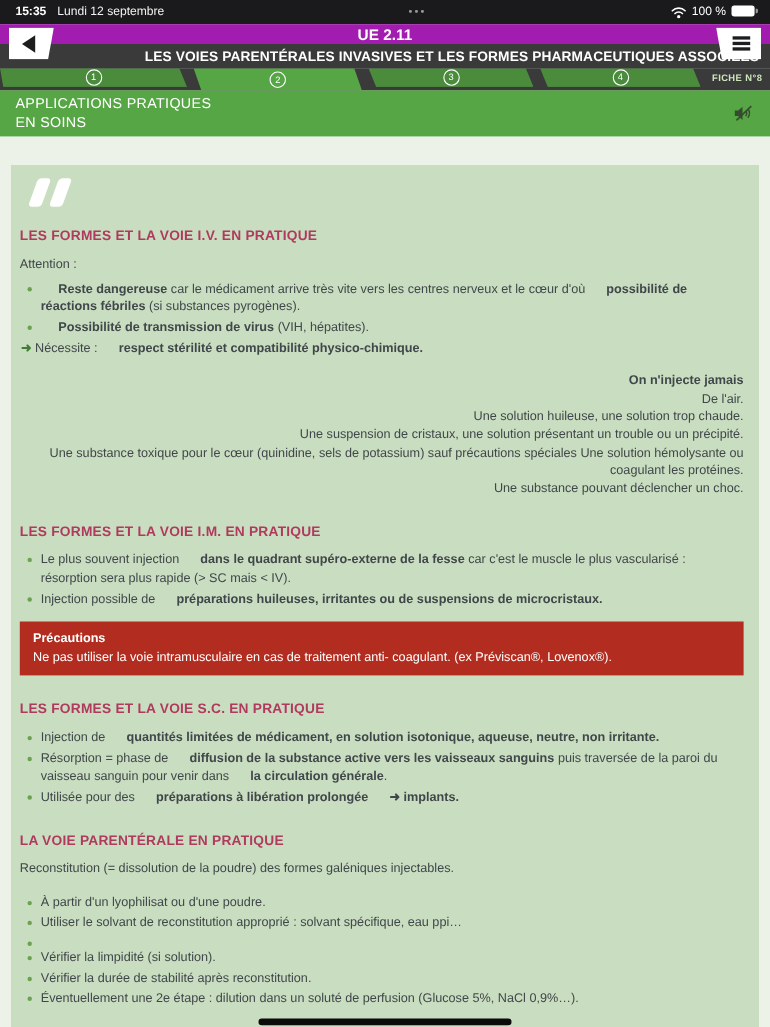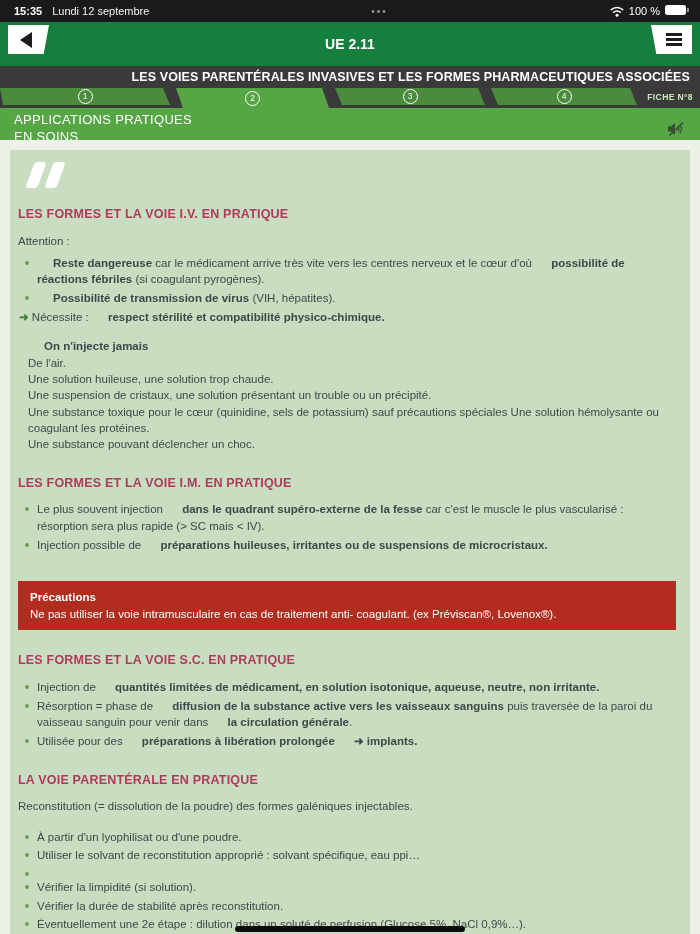--- a/index.html
+++ b/index.html
@@ -9,21 +9,21 @@
   
   .status-bar{height:22px;background:#1a1a1c;color:#fff;display:flex;align-items:center;padding:0 14px;font-size:11px;}
   .sb-time{font-weight:bold;margin-right:10px;}
   .sb-date{color:#f2f2f2;}
   .sb-dots{flex:1;text-align:center;color:#9a9a9e;font-size:10px;letter-spacing:2px;}
   .sb-right{display:flex;gap:5px;}
   .battery{position:relative;width:21px;height:10px;background:#fff;border-radius:2.5px;display:inline-block;}
   .battery-tip{position:absolute;right:-3px;top:3px;width:2px;height:4px;background:#9a9a9e;border-radius:0 1px 1px 0;}
 
   
-  .nav-bar{height:44px;background:#15803d;position:relative;display:flex;align-items:center;justify-content:center;}
+  .nav-bar{height:18px;background:#a21caf;position:relative;display:flex;align-items:center;justify-content:center;}
   .nav-title{color:#fff;font-size:14px;font-weight:bold;}
   .nav-btn{position:absolute;top:3px;width:41px;height:29px;background:#fff;display:flex;align-items:center;justify-content:center;cursor:pointer;}
   .back-btn{left:8px;clip-path:polygon(0 0,100% 0,87% 100%,0 100%);}
   .menu-btn{right:8px;clip-path:polygon(0 0,100% 0,100% 100%,13% 100%);}
   .back-arrow{width:0;height:0;border-top:8px solid transparent;border-bottom:8px solid transparent;border-right:12px solid #1d1d1f;margin-right:6px;}
   .burger{display:flex;flex-direction:column;gap:2.5px;margin-left:5px;}
   .burger span{display:block;width:16px;height:2.5px;background:#1d1d1f;}
 
   
   .title-banner{height:22px;background:#3a3a3b;color:#fff;font-size:12.5px;font-weight:bold;display:flex;align-items:center;justify-content:flex-end;padding-right:10px;letter-spacing:0.1px;}
@@ -47,23 +47,23 @@
   
   .content{position:absolute;top:140px;left:0;right:0;bottom:0;background:#edf2e9;padding:10px 10px 0 10px;box-sizing:border-box;}
   .card{background:#c9ddc0;height:100%;box-sizing:border-box;padding:8px 14px 0 8px;overflow:hidden;color:#40474a;font-size:11.5px;line-height:1.42;}
   .quote-icon{margin:4px 0 2px 12px;height:26px;display:flex;}
   .quote-icon i{display:block;width:12px;height:26px;background:#fff;border-radius:3.5px;transform:skewX(-20deg);margin-right:7px;}
   .h-crimson{color:#b03a5e;font-weight:bold;font-size:12.5px;letter-spacing:0.2px;margin:18px 0 9px 0;}
   .plain{margin:2px 0 6px 0;}
   .bl{display:flex;margin:2.5px 0;}
   .bl .dot{flex:none;width:4px;height:4px;border-radius:50%;background:#6ba24f;margin:6px 8px 0 7px;}
   .arrow-line{margin:2.5px 0 0 1px;}
-  .never{margin:13px 0 0 10px;}
+  .never{margin:13px 0 0 10px;text-align:right;}
   .never div{margin:0;}
-  .warning{background:#b22d20;color:#fff;margin-top:28px;padding:8px 12px;line-height:1.46;}
+  .warning{background:#b22d20;color:#fff;margin-top:12px;padding:8px 12px;line-height:1.46;}
   .warning .w-title{font-weight:bold;}
   .s0{font-weight:normal;}
   .s1{font-weight:bold;margin-left:16px;}
   .s2{font-weight:bold;color:#3f7d33;}
   .home-indicator{position:absolute;bottom:2px;left:50%;transform:translateX(-50%);width:230px;height:6px;background:#0b0b0b;border-radius:3.5px;cursor:grab;}
 </style>
 </head>
 <body>
 
 <div class="screen">
@@ -143,21 +143,21 @@
 
       <div class="quote-icon">
           <i></i>
           <i></i>
         </div>
 
       <div class="h-crimson">LES FORMES ET LA VOIE I.V. EN PRATIQUE</div>
       <div class="plain">Attention :</div>
       <div class="bl">
           <span class="dot"></span>
-          <span><span class="s1">Reste dangereuse</span><span class="s0"> car le médicament arrive très vite vers les centres nerveux et le cœur d'où </span><span class="s1">possibilité de réactions fébriles</span><span class="s0"> (si coagulant pyrogènes).</span></span>
+          <span><span class="s1">Reste dangereuse</span><span class="s0"> car le médicament arrive très vite vers les centres nerveux et le cœur d'où </span><span class="s1">possibilité de réactions fébriles</span><span class="s0"> (si substances pyrogènes).</span></span>
         </div>
       <div class="bl">
           <span class="dot"></span>
           <span><span class="s1">Possibilité de transmission de virus</span><span class="s0"> (VIH, hépatites).</span></span>
         </div>
       <div class="arrow-line"><span class="s2">➜ </span><span class="s0">Nécessite : </span><span class="s1">respect stérilité et compatibilité physico-chimique.</span></div>
 
       <div class="never">
         <div><span class="s1">On n'injecte jamais</span></div>
         <div><span class="s0">De l'air.</span></div>

